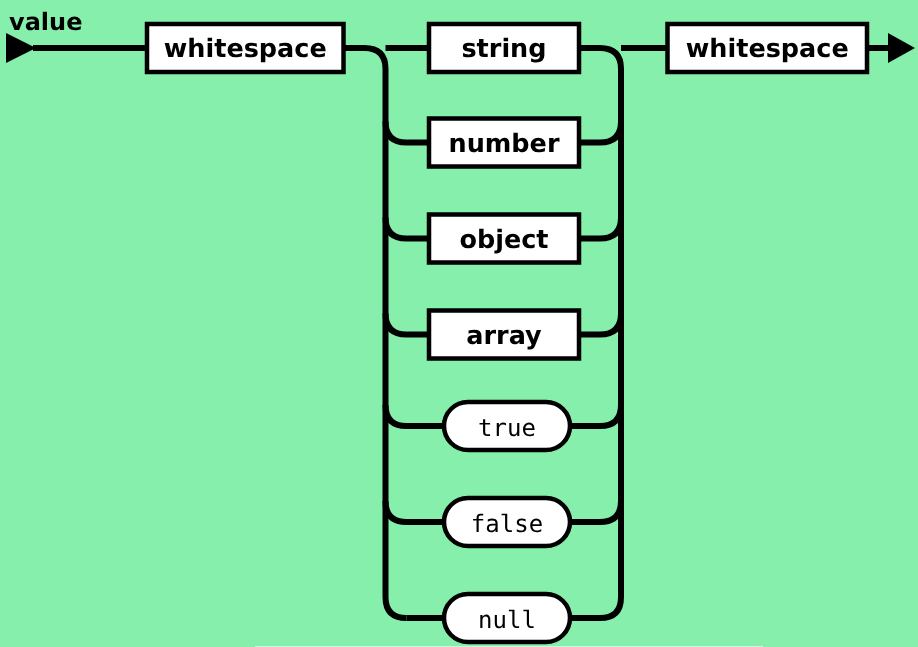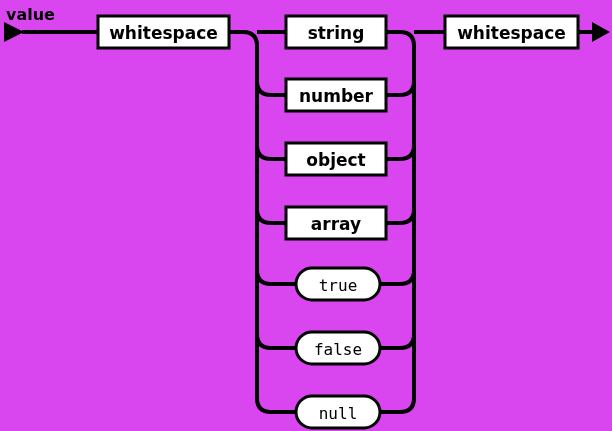--- a/index.html
+++ b/index.html
@@ -4,21 +4,21 @@
 <style>
   html, body {
     margin: 0;
     padding: 0;
     background: #ffffff;
   }
   #diagram-root {
     position: relative;
     width: 612px;
     height: 431px;
-    background: #d946ef;
+    background: #86efac;
     overflow: hidden;
     font-family: "Liberation Sans", sans-serif;
   }
   svg#railroad {
     display: block;
     width: 612px;
     height: 431px;
   }
   .rail {
     fill: none;

